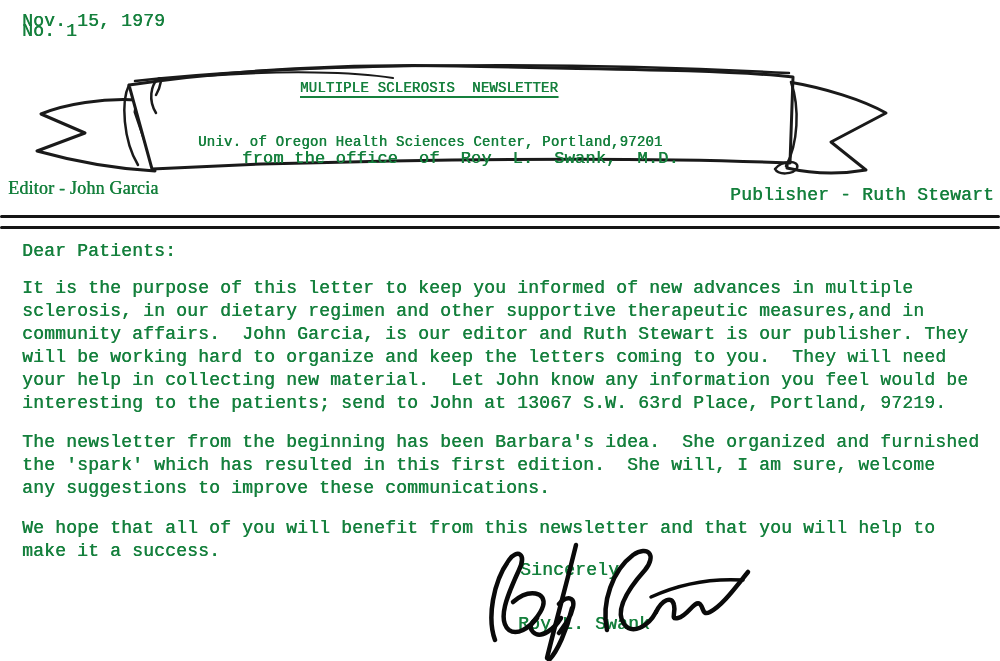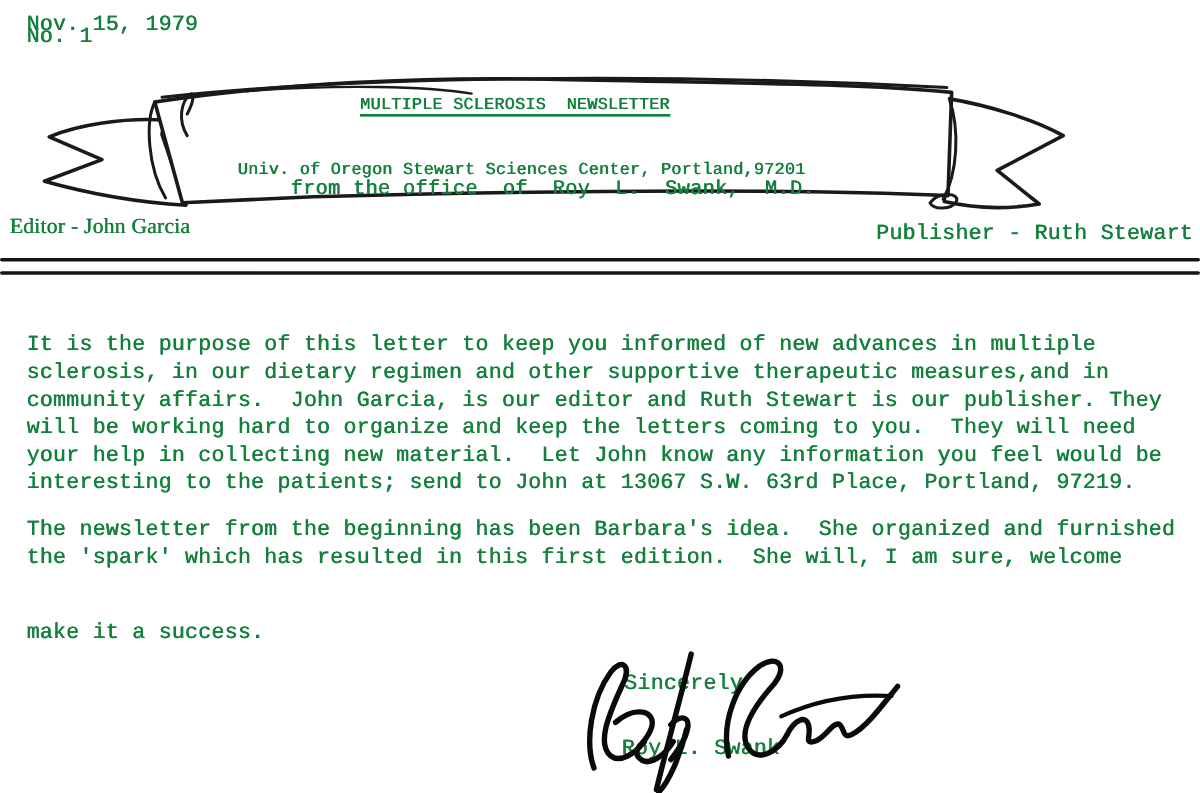--- a/index.html
+++ b/index.html
@@ -64,44 +64,47 @@
       <path stroke-width="2.5" d="M 104,29 C 96,45 98,84 113,109"></path>
       <path stroke-width="2.5" d="M 131,57 C 123,44 126,29 133,23 C 138,19 136,30 131,39"></path>
       <path stroke-width="2.5" d="M 766,26 C 775,52 773,88 761,110"></path>
       <path stroke-width="2.5" d="M 750,113 C 757,104 775,104 772,112 C 768,119 753,119 750,113"></path>
       <path stroke-width="2" d="M 180,20 C 260,14 330,16 368,22"></path>
     </g>
   </svg>
 
   <div class="banner-line underlined" style="left:300px;top:80px;">MULTIPLE SCLEROSIS  NEWSLETTER</div>
   <div class="banner-line small" style="left:242px;top:112px;margin-top:37px;">from the office  of  Roy  L.  Swank,  M.D.</div>
-  <div class="banner-line" style="left:198px;top:134px;">Univ. of Oregon Stewart Sciences Center, Portland,97201</div>
+  <div class="banner-line" style="left:198px;top:134px;">Univ. of Oregon Health Sciences Center, Portland,97201</div>
 
   <div class="line" style="left:8px;top:177px;font-family:Liberation Serif, serif;">Editor - John Garcia</div>
   <div class="line" style="right:6px;top:184px;">Publisher - Ruth Stewart</div>
 
   <div class="rule" style="top:215px;"></div>
   <div class="rule" style="top:226px;"></div>
 
+  <div class="line" style="left:22px;top:240px;">Dear Patients:</div>
 
   <div class="para" style="left:22px;top:277px;">
     <span class="line">It is the purpose of this letter to keep you informed of new advances in multiple</span>
     <span class="line">sclerosis, in our dietary regimen and other supportive therapeutic measures,and in</span>
     <span class="line">community affairs.  John Garcia, is our editor and Ruth Stewart is our publisher. They</span>
     <span class="line">will be working hard to organize and keep the letters coming to you.  They will need</span>
     <span class="line">your help in collecting new material.  Let John know any information you feel would be</span>
     <span class="line">interesting to the patients; send to John at 13067 S.W. 63rd Place, Portland, 97219.</span>
   </div>
 
   <div class="para" style="left:22px;top:431px;">
     <span class="line">The newsletter from the beginning has been Barbara's idea.  She organized and furnished</span>
     <span class="line">the 'spark' which has resulted in this first edition.  She will, I am sure, welcome</span>
+    <span class="line">any suggestions to improve these communications.</span>
   </div>
 
   <div class="para" style="left:22px;top:517px;">
+    <span class="line">We hope that all of you will benefit from this newsletter and that you will help to</span>
     <span class="line">make it a success.</span>
   </div>
 
   <div class="line" style="left:520px;top:559px;">Sincerely</div>
   <div class="line" style="left:518px;top:613px;">Roy L. Swank</div>
 
   <svg viewBox="0 0 300 121" style="left:455px;top:540px;width:300px;height:121px;">
     <g fill="none" stroke="#0a0a0a" stroke-width="4.5" stroke-linecap="round" stroke-linejoin="round">
       <path d="M 40,100 C 32,78 38,42 54,20 C 62,9 72,13 64,30 C 52,56 42,80 54,90 C 62,96 74,88 82,78"></path>
       <path d="M 58,62 C 74,48 92,52 88,66 C 84,80 70,84 78,92 C 86,100 100,88 106,78"></path>

